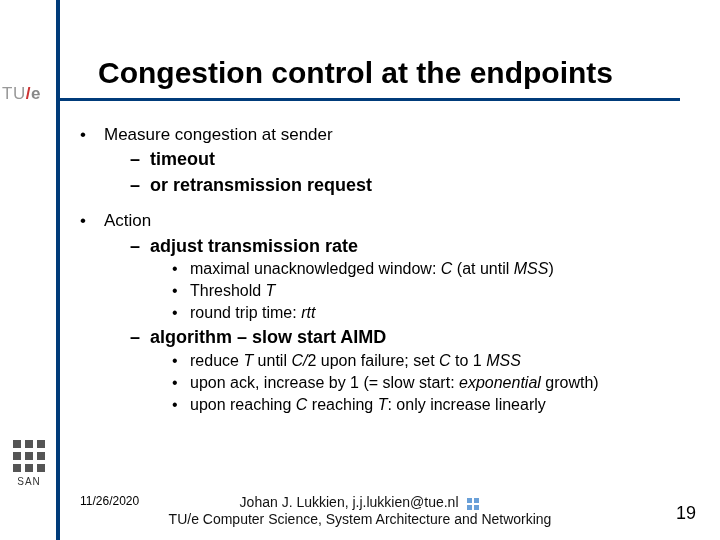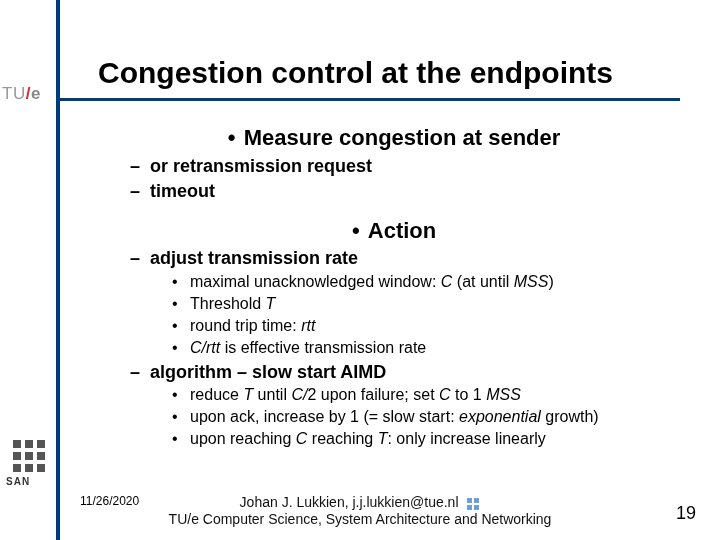--- a/index.html
+++ b/index.html
@@ -5,25 +5,25 @@
   * { box-sizing: border-box; margin: 0; padding: 0; }
   html, body { width: 720px; height: 540px; font-family: Arial, Helvetica, sans-serif; background: #fff; color: #000; }
   .slide { position: relative; width: 660px; height: 540px; }
   .accent-v { position: absolute; left: 56px; top: 0; width: 4px; height: 540px; background: #003b7a; }
   .logo-tue { position: absolute; left: 2px; top: 84px; font-size: 17px; letter-spacing: 0.5px; color: #999; font-weight: 400; }
   .logo-tue .slash { color: #c33; font-weight: 700; }
   .logo-tue .e { font-weight: 700; color: #888; }
   .logo-san { position: absolute; left: 6px; top: 440px; width: 46px; height: 58px; }
   .logo-san .grid { display: grid; grid-template-columns: repeat(3, 8px); grid-template-rows: repeat(3, 8px); gap: 4px; margin: 0 auto 4px; width: 32px; }
   .logo-san .grid div { background: #555; width: 8px; height: 8px; }
-  .logo-san .txt { font-size: 10px; font-weight: 700; letter-spacing: 1px; color: #333; }
+  .logo-san .txt { font-size: 10px; text-align: center; font-weight: 400; letter-spacing: 1px; color: #333; }
   .title { position: absolute; left: 98px; top: 56px; font-size: 30px; font-weight: 700; }
   .title-rule { position: absolute; left: 60px; top: 98px; width: 620px; height: 3px; background: #003b7a; }
   .content { position: absolute; left: 80px; top: 118px; width: 620px; font-size: 16px; line-height: 1.25; }
-  .b1 { margin-left: 0; font-size: 22px; font-weight: 700; margin-top: 6px; text-align: center; }
+  .b1 { margin-left: 0; font-size: 17px; font-weight: 400; margin-top: 6px; }
   .b1 .bul { display: inline-block; width: 24px; }
   .b2 { margin-left: 50px; font-size: 18px; font-weight: 700; margin-top: 3px; }
   .b2 .bul { display: inline-block; width: 20px; }
   .b3 { margin-left: 92px; font-size: 16px; font-weight: 400; margin-top: 2px; }
   .b3 .bul { display: inline-block; width: 18px; }
   .sp { height: 8px; }
   em, .i { font-style: italic; }
   .footer { position: absolute; bottom: 10px; left: 0; width: 720px; font-size: 11px; }
   .ft-date { position: absolute; left: 80px; bottom: 22px; font-size: 12px; }
   .ft-center { position: absolute; left: 0; right: 0; text-align: center; bottom: 2px; font-size: 14px; line-height: 1.2; color: #111; }
@@ -53,29 +53,28 @@
         <div></div>
     </div>
     <div class="txt">SAN</div>
   </div>
 
   <div class="title">Congestion control at the endpoints</div>
   <div class="title-rule"></div>
 
   <div class="content">
     <div class="b1"><span class="bul">•</span><span>Measure congestion at sender</span></div>
+    <div class="b2"><span class="bul">–</span><span>timeout</span></div>
     <div class="b2"><span class="bul">–</span><span>or retransmission request</span></div>
-    <div class="b2"><span class="bul">–</span><span>timeout</span></div>
     <div class="sp"></div>
     <div class="b1"><span class="bul">•</span><span>Action</span></div>
     <div class="b2"><span class="bul">–</span><span>adjust transmission rate</span></div>
     <div class="b3"><span class="bul">•</span><span>maximal unacknowledged window: </span><span class="i">C</span><span> (at until </span><span class="i">MSS</span><span>)</span></div>
     <div class="b3"><span class="bul">•</span><span>Threshold </span><span class="i">T</span></div>
     <div class="b3"><span class="bul">•</span><span>round trip time: </span><span class="i">rtt</span></div>
-    <div class="b3"><span class="bul">•</span><span class="i">C/rtt</span><span> is effective transmission rate</span></div>
     <div class="b2"><span class="bul">–</span><span>algorithm – slow start AIMD</span></div>
     <div class="b3"><span class="bul">•</span><span>reduce </span><span class="i">T</span><span> until  </span><span class="i">C/</span><span>2 upon failure; set </span><span class="i">C </span><span> to 1 </span><span class="i">MSS</span></div>
     <div class="b3"><span class="bul">•</span><span>upon ack, increase by 1 (= slow start: </span><span class="i">exponential</span><span> growth)</span></div>
     <div class="b3"><span class="bul">•</span><span>upon reaching </span><span class="i">C</span><span> reaching </span><span class="i">T</span><span>: only increase linearly</span></div>
   </div>
 
   <div class="footer">
     <div class="ft-date">11/26/2020</div>
     <div class="ft-center">
       <span>Johan J. Lukkien, j.j.lukkien@tue.nl</span>

